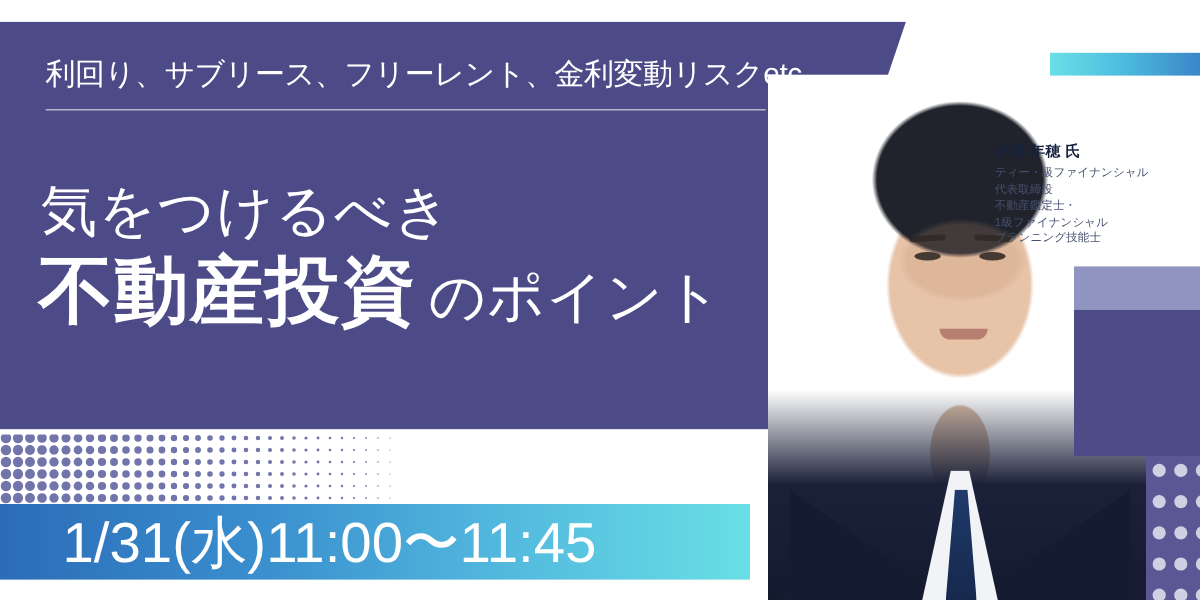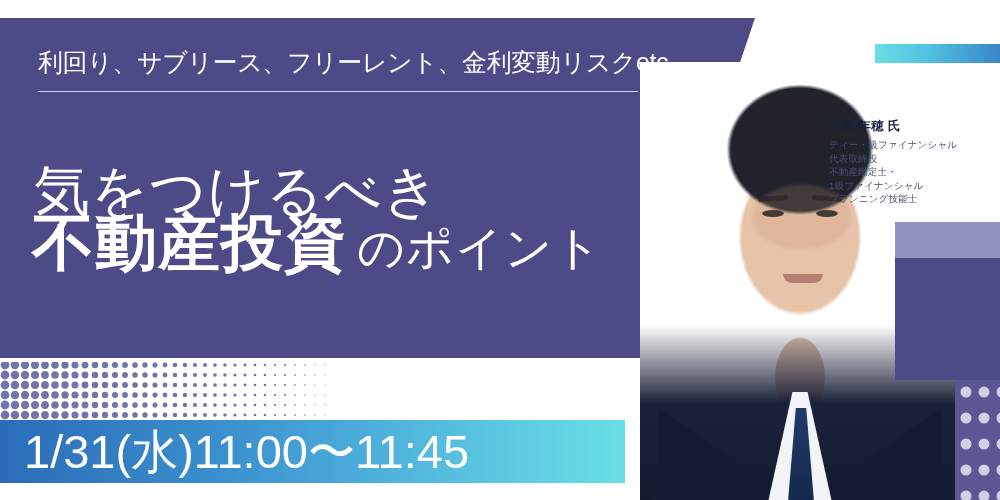--- a/index.html
+++ b/index.html
@@ -58,23 +58,23 @@
     top: 114px;
     color: #ffffff;
     font-size: 16px;
     letter-spacing: 0.3px;
     white-space: nowrap;
     z-index: 5;
   }
   .title-1 {
     position: absolute;
     left: 34px;
-    top: 154px;
+    top: 145px;
     color: #ffffff;
-    font-size: 56px;
+    font-size: 47px;
     letter-spacing: 1px;
     font-weight: 400;
     white-space: nowrap;
     z-index: 5;
   }
   .title-2 {
     position: absolute;
     left: 32px;
     top: 212px;
     color: #ffffff;
@@ -119,21 +119,21 @@
     position: absolute;
     left: 0;
     top: 420px;
     width: 625px;
     height: 63px;
     background: linear-gradient(90deg, #2b6cb8 0%, #3a8fce 35%, #51b6dd 65%, #69dfe5 100%);
     z-index: 4;
   }
   .date-text {
     position: absolute;
-    left: 24px;
+    left: 52px;
     top: 423px;
     color: #ffffff;
     font-size: 47px;
     font-weight: 400;
     letter-spacing: 0px;
     white-space: nowrap;
     z-index: 5;
     line-height: 58px;
   }
 

